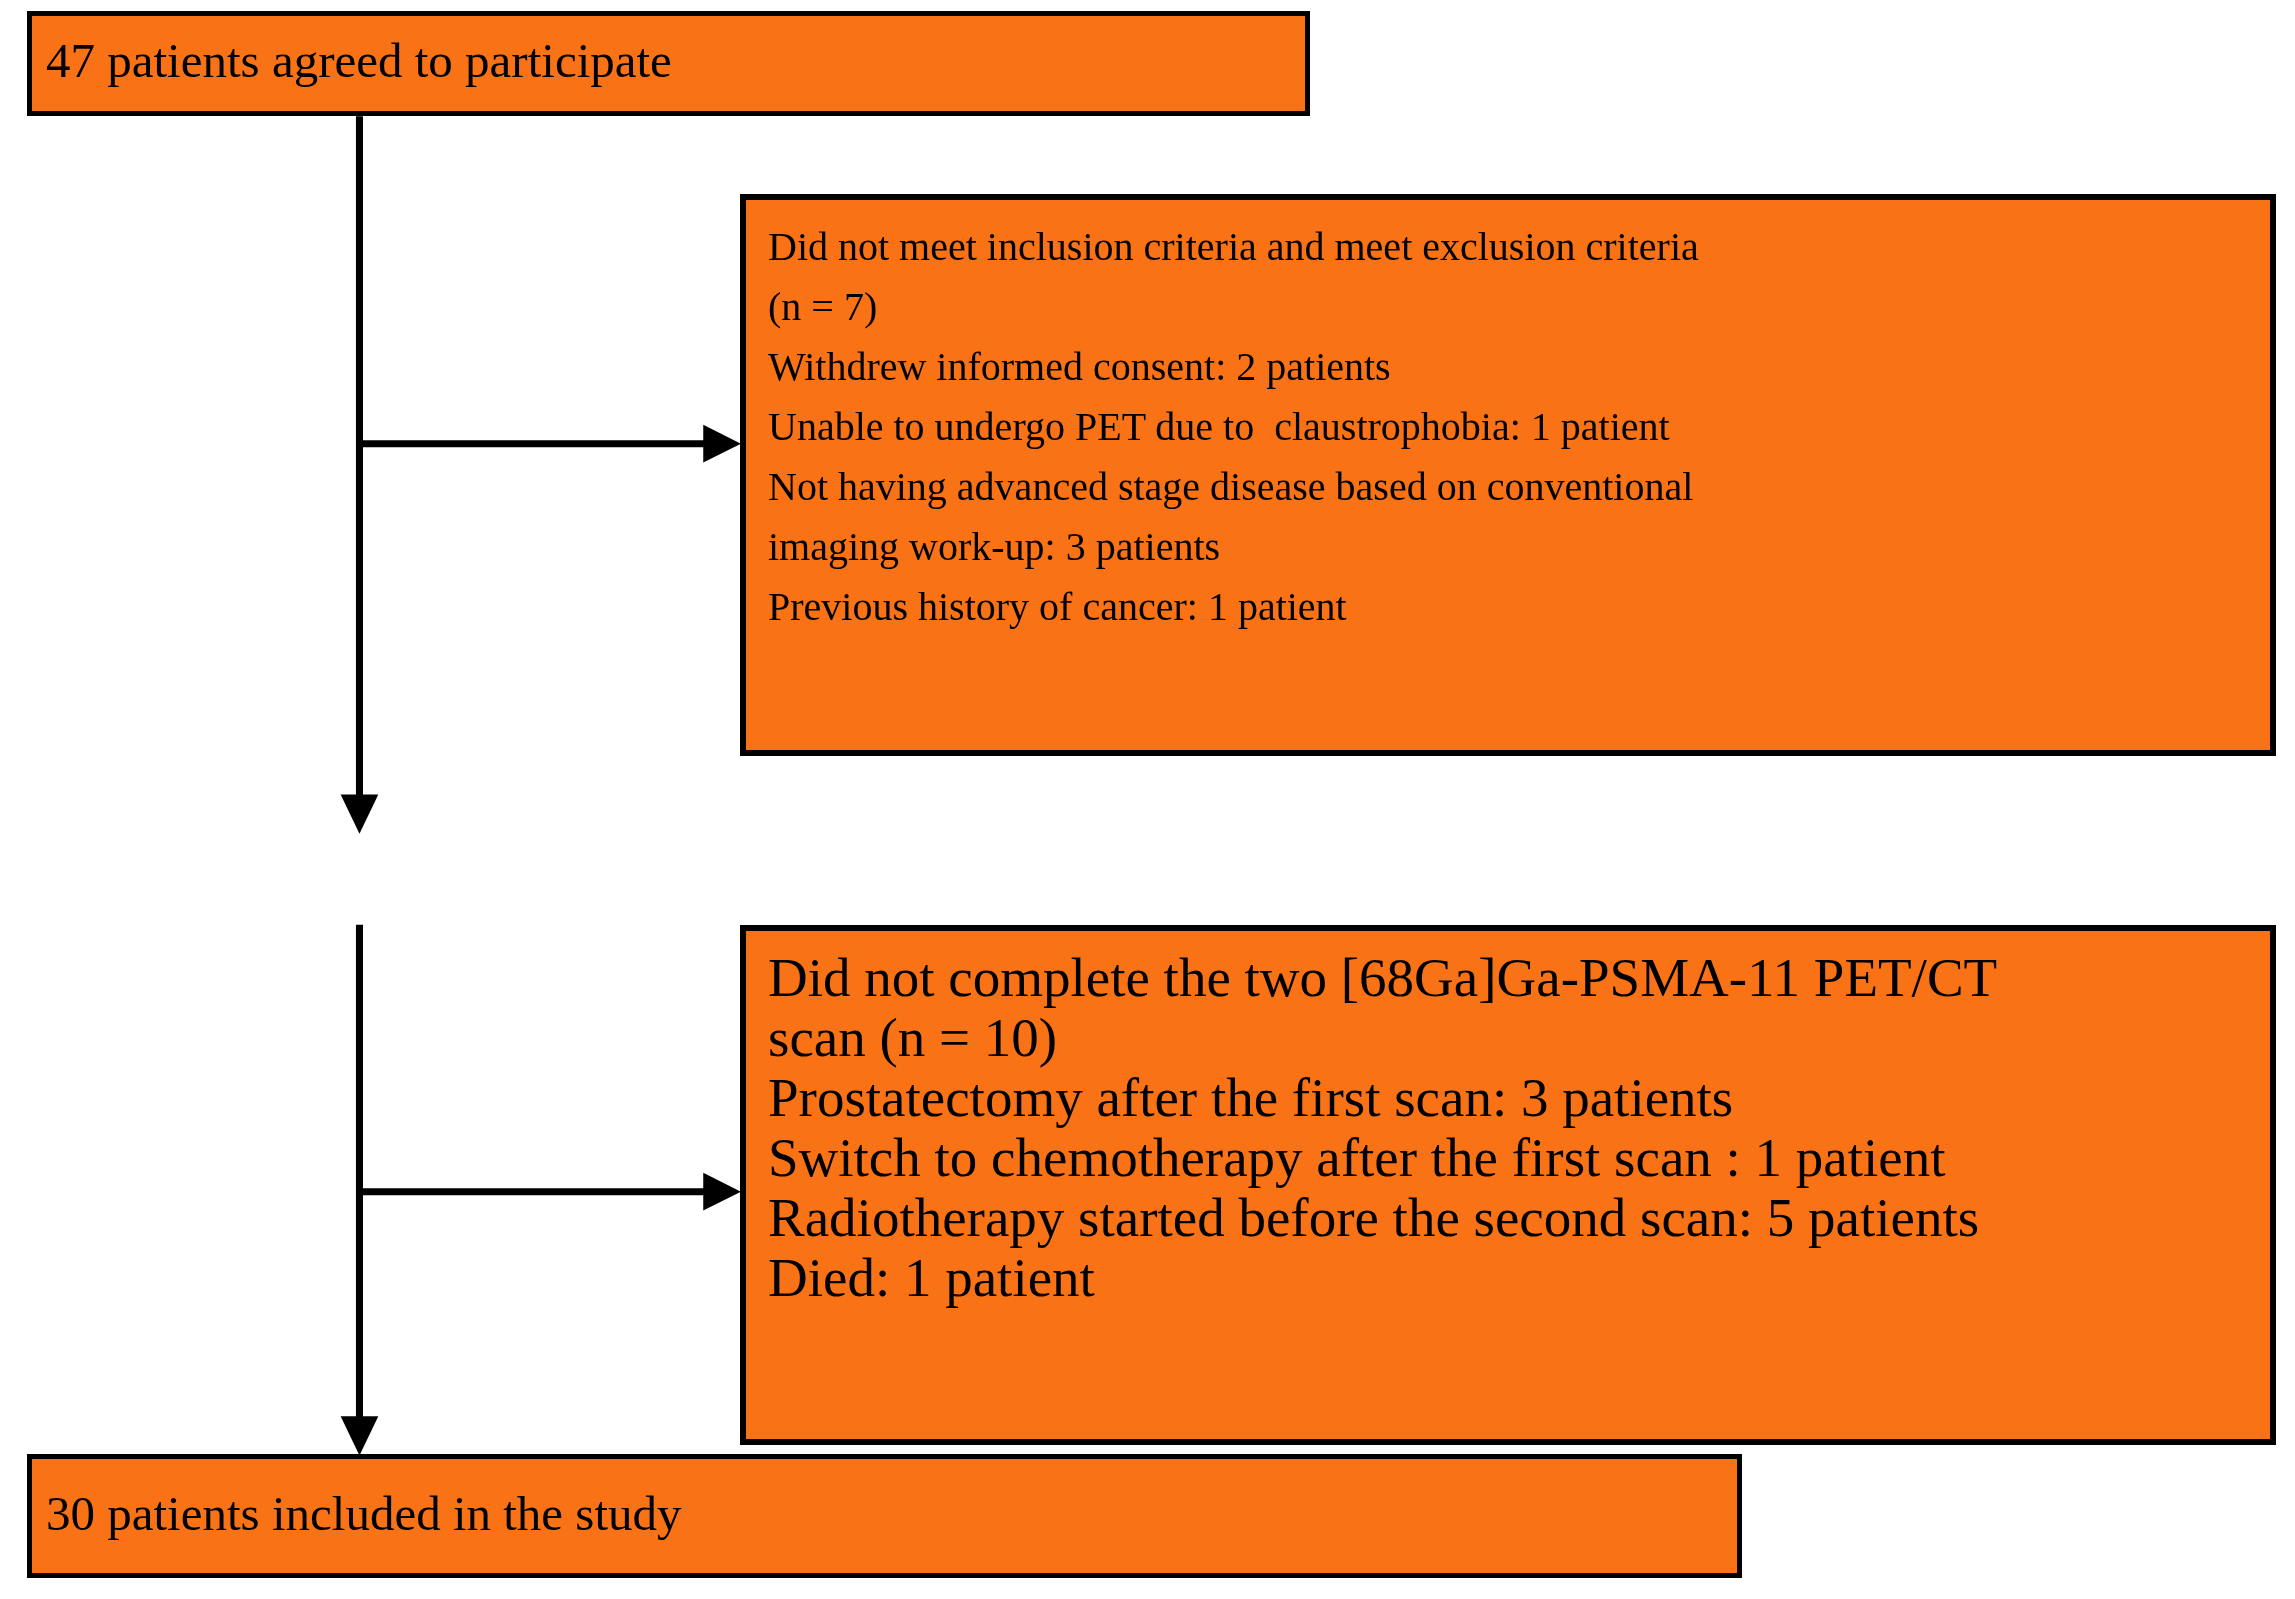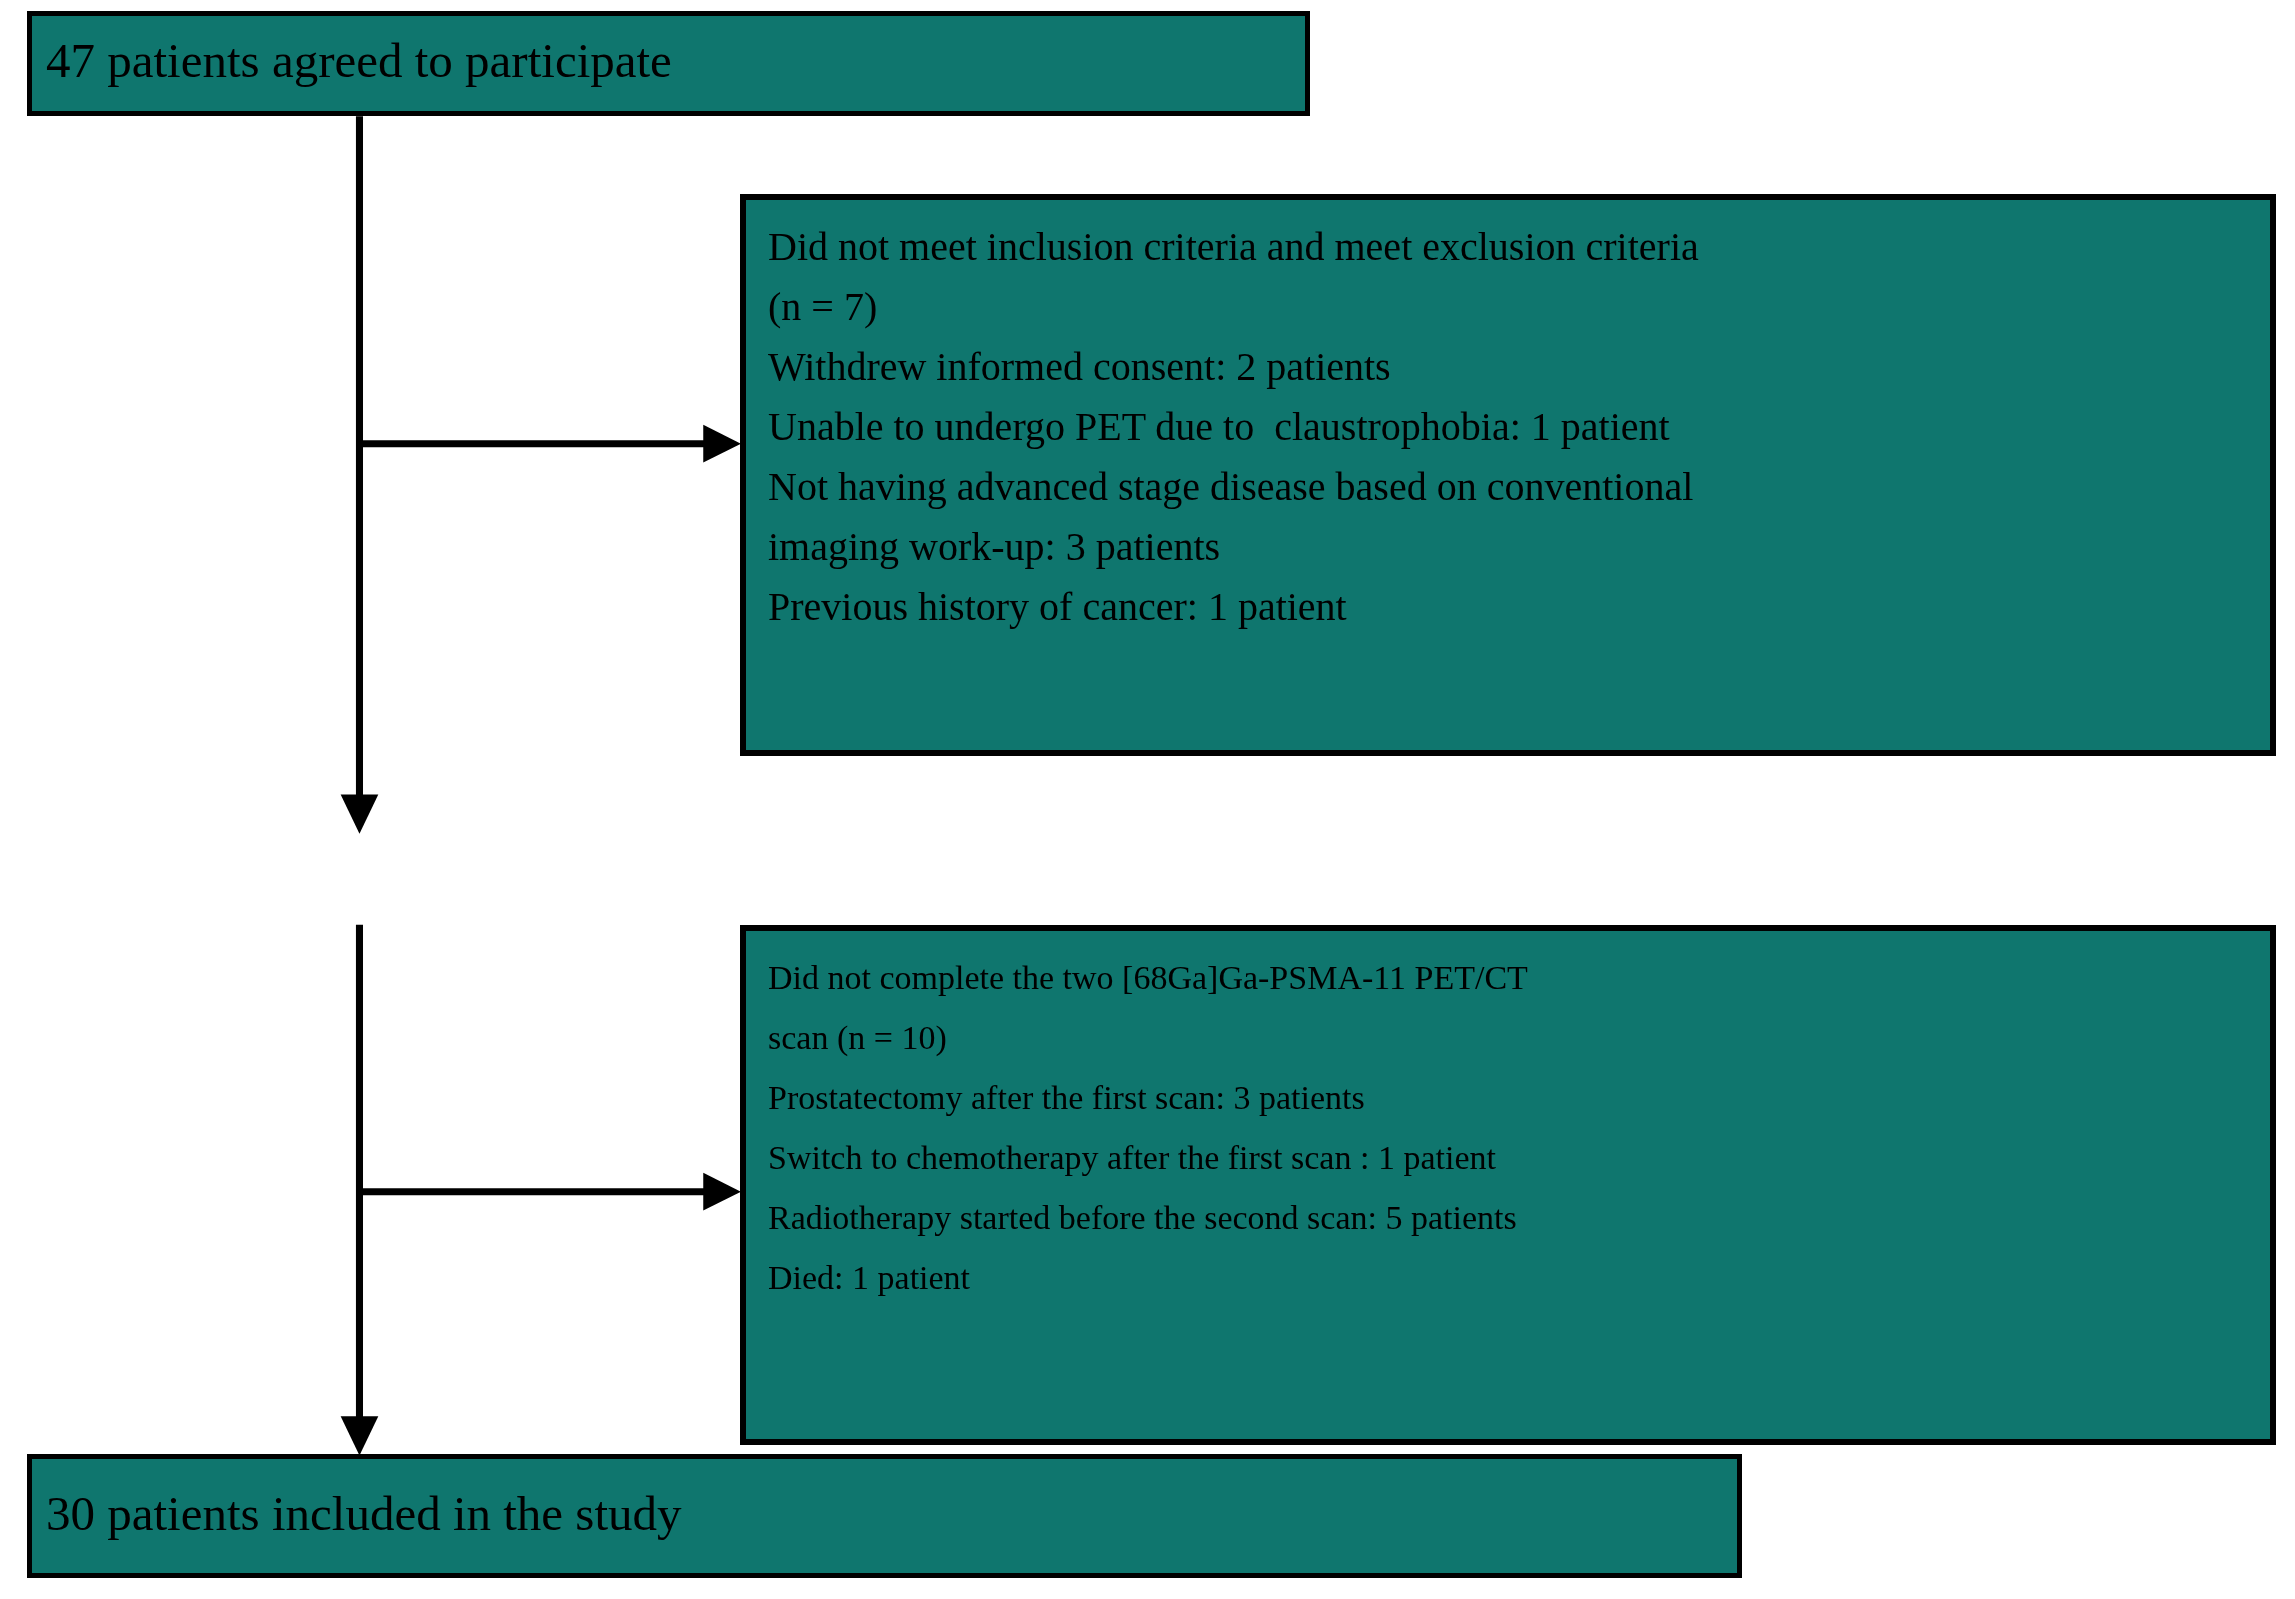--- a/index.html
+++ b/index.html
@@ -12,21 +12,21 @@
     width: 2295px;
     height: 1600px;
     background: #ffffff;
     font-family: "Liberation Serif", "DejaVu Serif", serif;
     color: #000000;
     overflow: hidden;
   }
   .node {
     position: absolute;
     box-sizing: border-box;
-    background: #0f766e;
+    background: #f97316;
     border: 5.5px solid #000000;
   }
   .node-text {
     position: absolute;
     white-space: pre-wrap;
     color: #000000;
   }
   
   #box-enrolled {
     left: 27px;  top: 11px;
@@ -73,21 +73,21 @@
     line-height: 60px;
   }
 
   #box-exclusion-2 {
     left: 740px; top: 925px;
     width: 1536px; height: 520px;
     border-width: 6.3px;
   }
   #box-exclusion-2 .node-text {
     left: 22px; top: 17.3px;
-    font-size: 34px;
+    font-size: 55px;
     line-height: 60px;
     font-family: Liberation Serif, serif;
   }
 
   
   #connectors {
     position: absolute;
     left: 0; top: 0;
     width: 2295px; height: 1600px;
     pointer-events: none;

